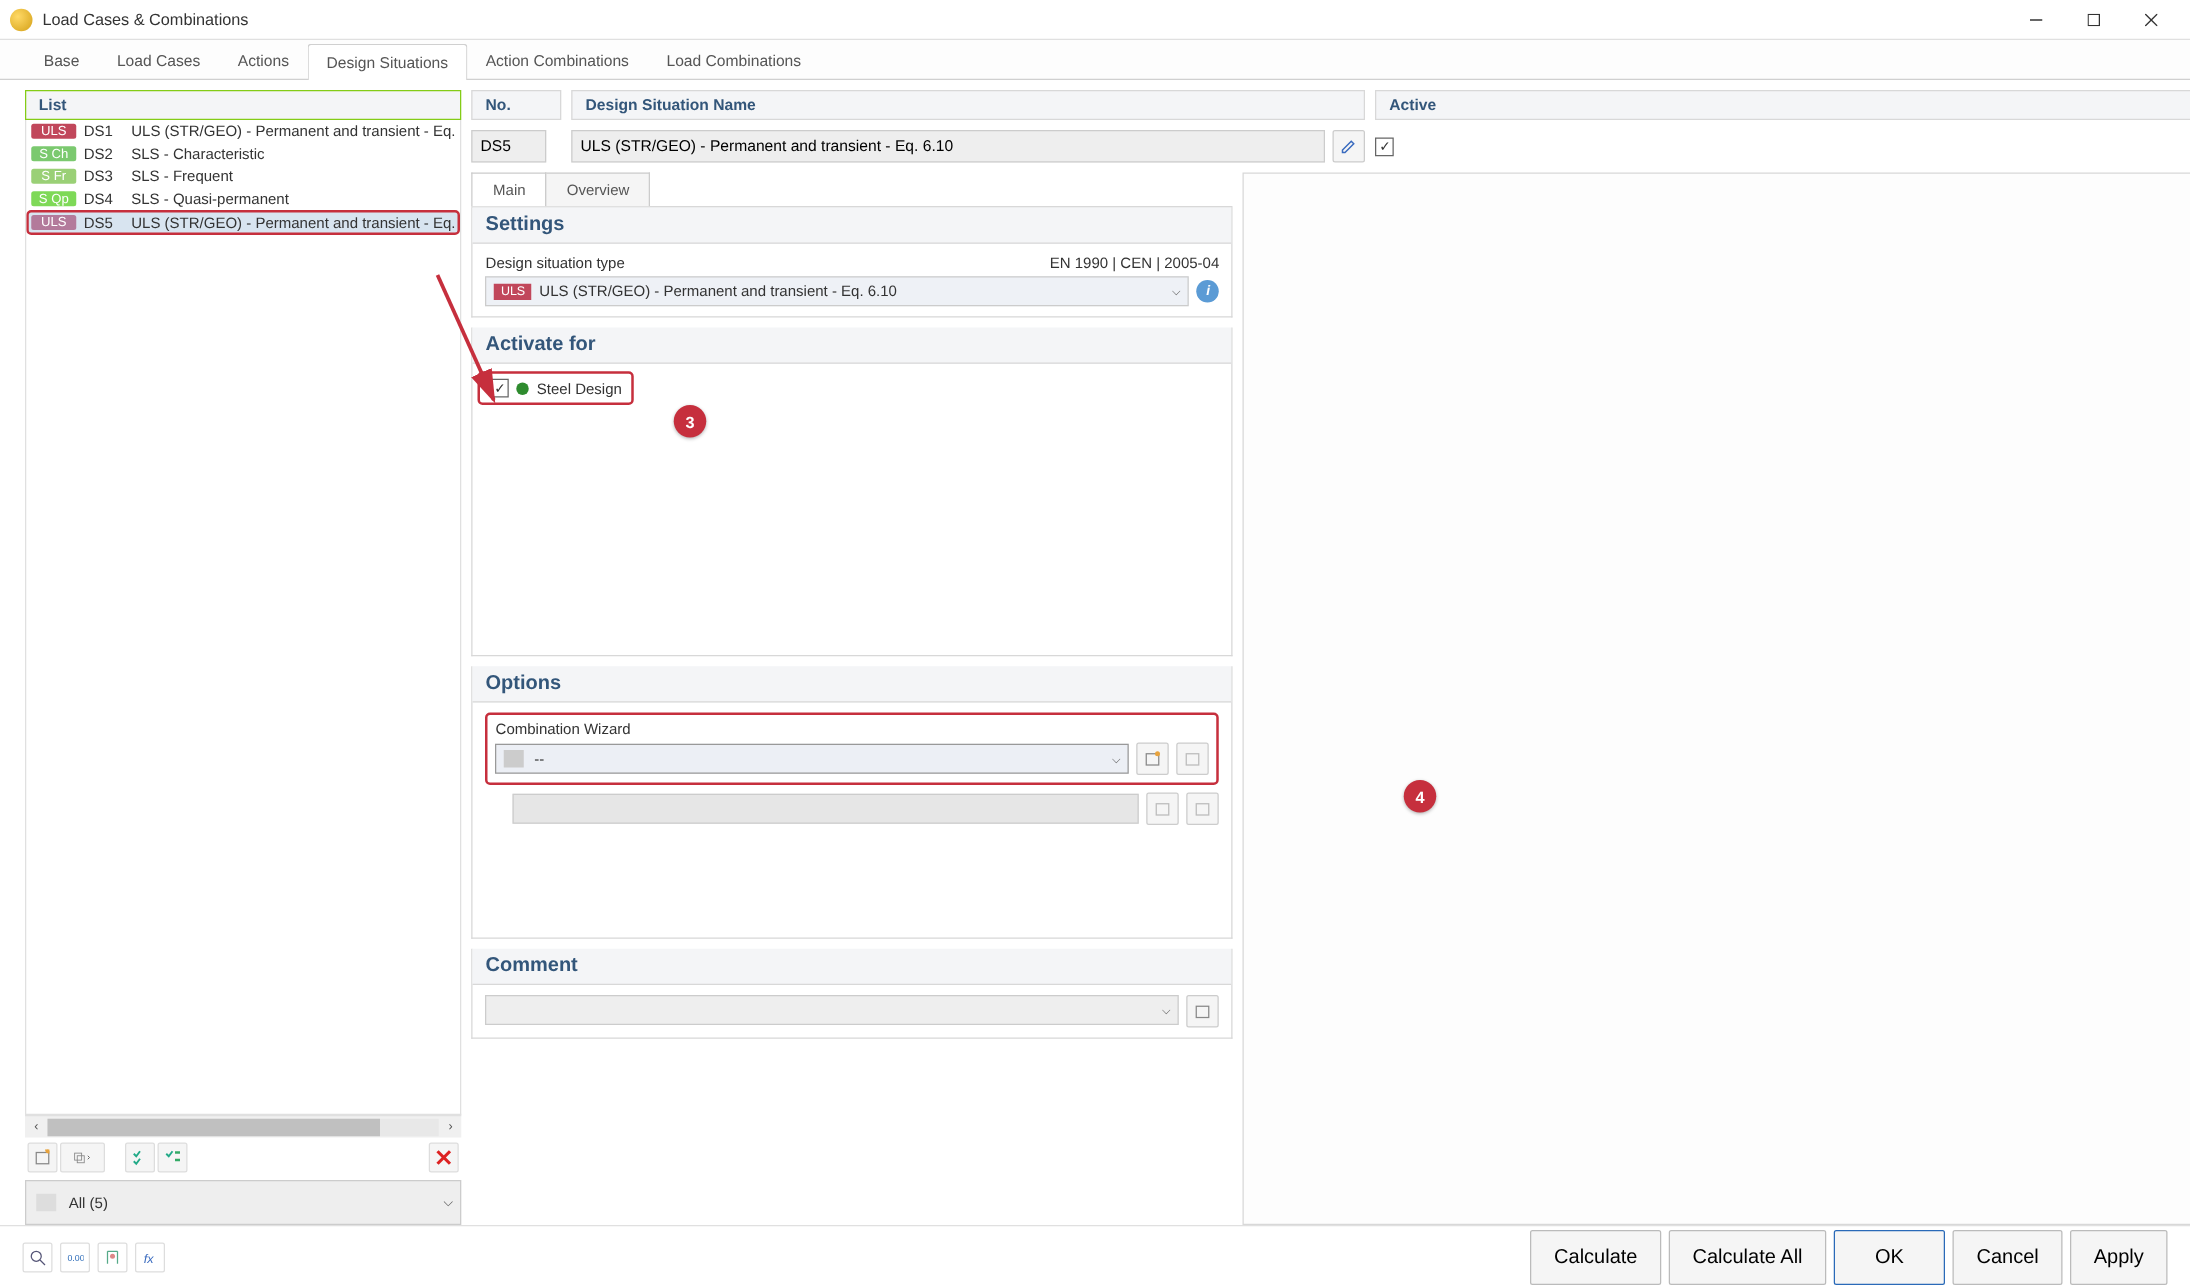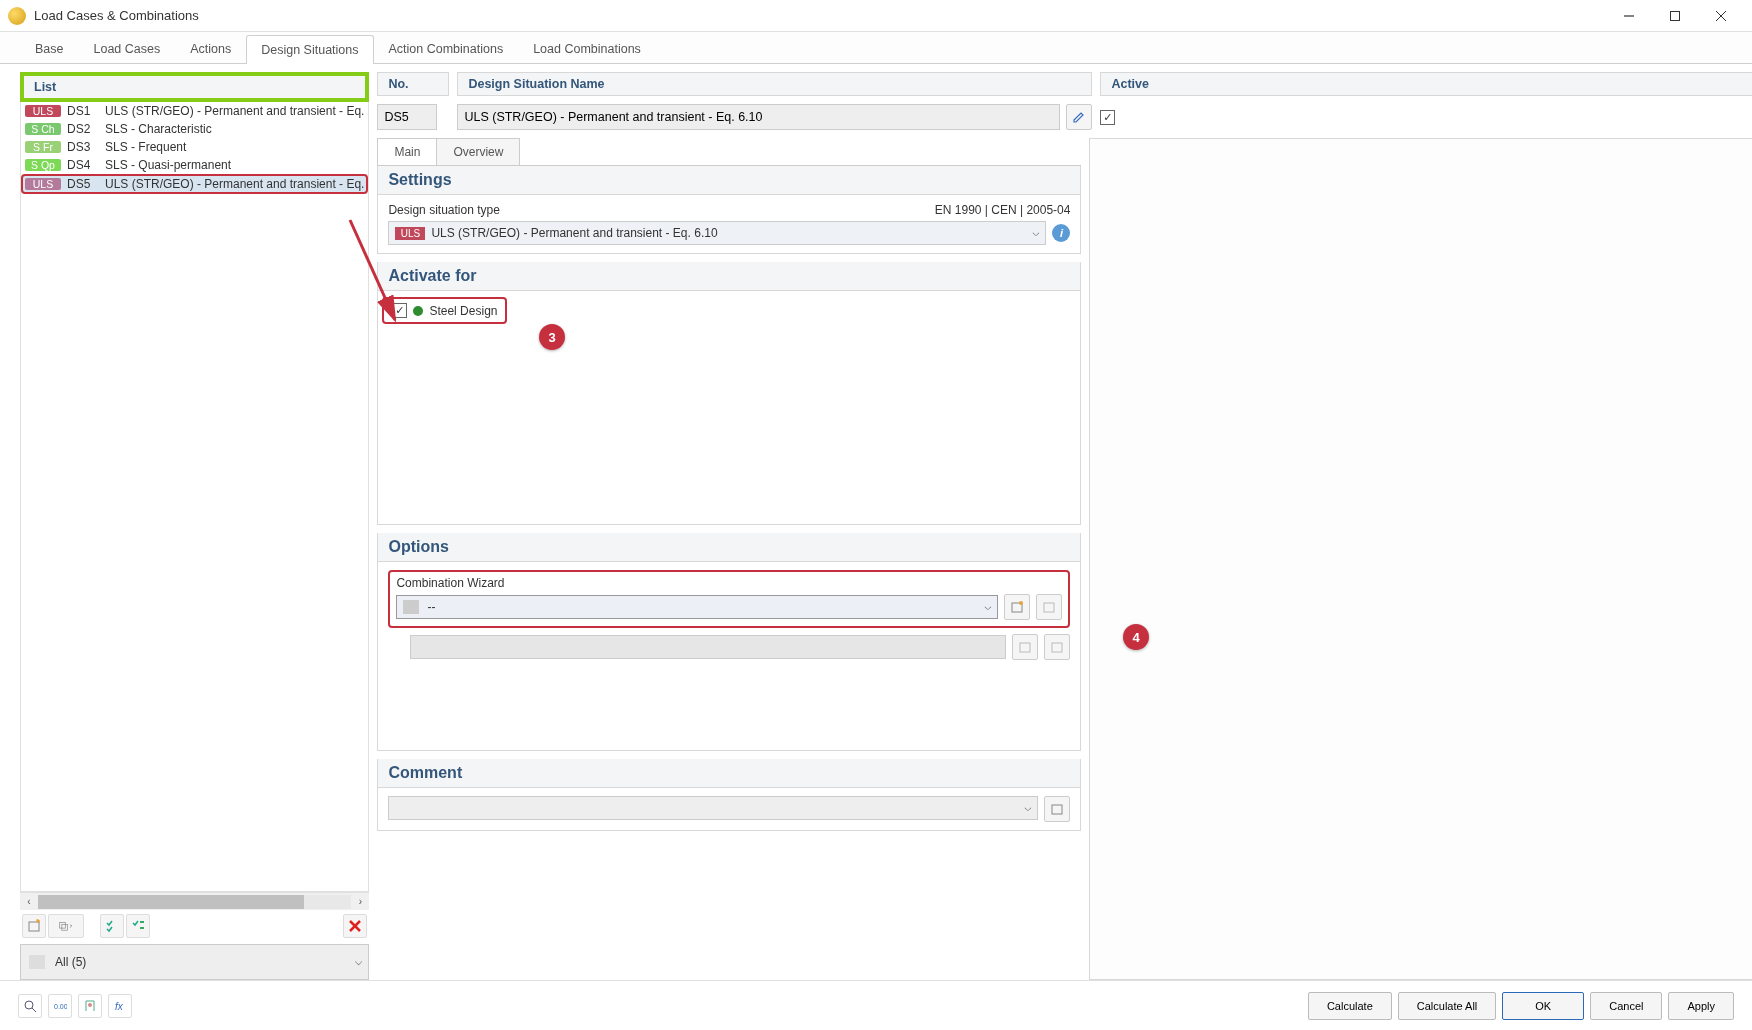--- a/index.html
+++ b/index.html
@@ -17,21 +17,21 @@
   
   .tabbar { height: 32px; display: flex; align-items: flex-end; padding-left: 20px; background: #fdfdfd; border-bottom: 1px solid #d0d0d0; }
   .tab { padding: 7px 14px; font-size: 12.5px; color: #555; position: relative; border: 1px solid transparent; border-bottom: none; }
   .tab.active { background: #fff; border-color: #d0d0d0; border-radius: 3px 3px 0 0; margin-bottom: -1px; }
 
   
   .main { display: flex; padding: 8px 18px 0 20px; gap: 8px; height: calc(100% - 32px - 32px - 50px); }
 
   
   .left-panel { width: 376px; display: flex; flex-direction: column; }
-  .list-header { background: #f4f5f7; border: 4px solid #84cc16; padding: 4px 10px; font-size: 12.5px; color: #33567a; font-weight: 600; }
+  .list-header { background: #f4f5f7; border: 1px solid #84cc16; padding: 4px 10px; font-size: 12.5px; color: #33567a; font-weight: 600; }
   .list-body { border: 1px solid #e0e0e0; border-top: none; flex: 1; overflow: hidden; position: relative; }
   .list-row { display: flex; align-items: center; padding: 2px 4px; font-size: 12px; color: #333; gap: 6px; white-space: nowrap; }
   .list-row .badge { width: 36px; text-align: center; font-size: 10.5px; padding: 0 2px; color: #fff; border-radius: 2px; }
   .badge.ULS { background: #c1475b; }
   .badge.SCh { background: #7bc96f; }
   .badge.SFr { background: #9ad076; }
   .badge.SOp { background: #7ed957; }
   .list-row.selected { background: #d8e4f0; border: 2px solid #c62f3d; border-radius: 4px; padding: 1px 2px; }
   .list-row.selected .badge.ULS { background: #b37a9b; }
   .list-row .ds { width: 32px; }
@@ -68,21 +68,21 @@
   .vcell.no input { width: 60px; height: 26px; border: 1px solid #ccc; background: #eee; padding: 0 6px; font-size: 12.5px; }
   .vcell.name { flex: 1; }
   .vcell.name input { flex: 1; height: 26px; border: 1px solid #ccc; background: #eee; padding: 0 6px; font-size: 12.5px; }
   .icon-btn { width: 26px; height: 26px; border: 1px solid #ccc; background: #f5f5f5; display: flex; align-items: center; justify-content: center; border-radius: 2px; }
   .icon-btn svg { width: 14px; height: 14px; }
   .vcell.active-v { width: 580px; }
   .checkbox { width: 15px; height: 15px; border: 1px solid #666; display: flex; align-items: center; justify-content: center; }
   .checkbox.checked::after { content: "✓"; font-size: 11px; color: #333; }
 
   .detail-row { display: flex; gap: 8px; flex: 1; min-height: 0; }
-  .detail-left { width: 704px; display: flex; flex-direction: column; }
+  .detail-left { width: 609px; display: flex; flex-direction: column; }
   .detail-right { flex: 1; border: 1px solid #d8d8d8; background: #fdfdfd; }
 
   .sub-tabs { display: flex; border-bottom: 1px solid #ccc; }
   .sub-tab { padding: 6px 16px; font-size: 12px; border: 1px solid #ccc; border-bottom: none; margin-right: -1px; background: #f5f5f5; color: #555; }
   .sub-tab.active { background: #fff; position: relative; z-index: 1; }
 
   .panel-group { border: 1px solid #d8d8d8; border-top: none; }
   .group-header { background: #f4f5f7; padding: 5px 10px; font-size: 16px; color: #33567a; font-weight: 600; border-bottom: 1px solid #d8d8d8; }
   .group-body { padding: 8px 10px; font-size: 12px; color: #333; }
 
@@ -109,21 +109,21 @@
   .consider-dd { flex: 1; height: 24px; border: 1px solid #ccc; background: #e6e6e6; }
 
   .comment-body { padding: 8px 10px; display: flex; gap: 6px; }
   .comment-dd { flex: 1; height: 24px; border: 1px solid #ccc; background: #eee; position: relative; }
   .comment-dd .chev { position: absolute; right: 6px; top: 6px; font-size: 9px; color: #555; }
 
   
   .footer { position: absolute; bottom: 0; left: 0; right: 0; height: 50px; border-top: 1px solid #e0e0e0; display: flex; align-items: center; padding: 0 18px; gap: 6px; }
   .footer .tb-btn { background: #fff; border: 1px solid #ddd; }
   .footer-spacer { flex: 1; }
-  .btn { height: 28px; padding: 0 18px; font-size: 11px; border: 1px solid #bbb; background: #f5f5f5; display: flex; align-items: center; border-radius: 2px; }
+  .btn { height: 44px; padding: 0 18px; font-size: 16px; border: 1px solid #bbb; background: #f5f5f5; display: flex; align-items: center; border-radius: 2px; }
   .btn.primary { border: 1.5px solid #2a6ab8; }
   
   
   .callout { position: absolute; width: 26px; height: 26px; border-radius: 50%; background: #c62f3d; color: #fff; display: flex; align-items: center; justify-content: center; font-size: 13px; font-weight: bold; box-shadow: 0 1px 3px rgba(0,0,0,.3); }
   
   
   .arrow { position: absolute; pointer-events: none; }
 </style>
 </head>
 <body>

